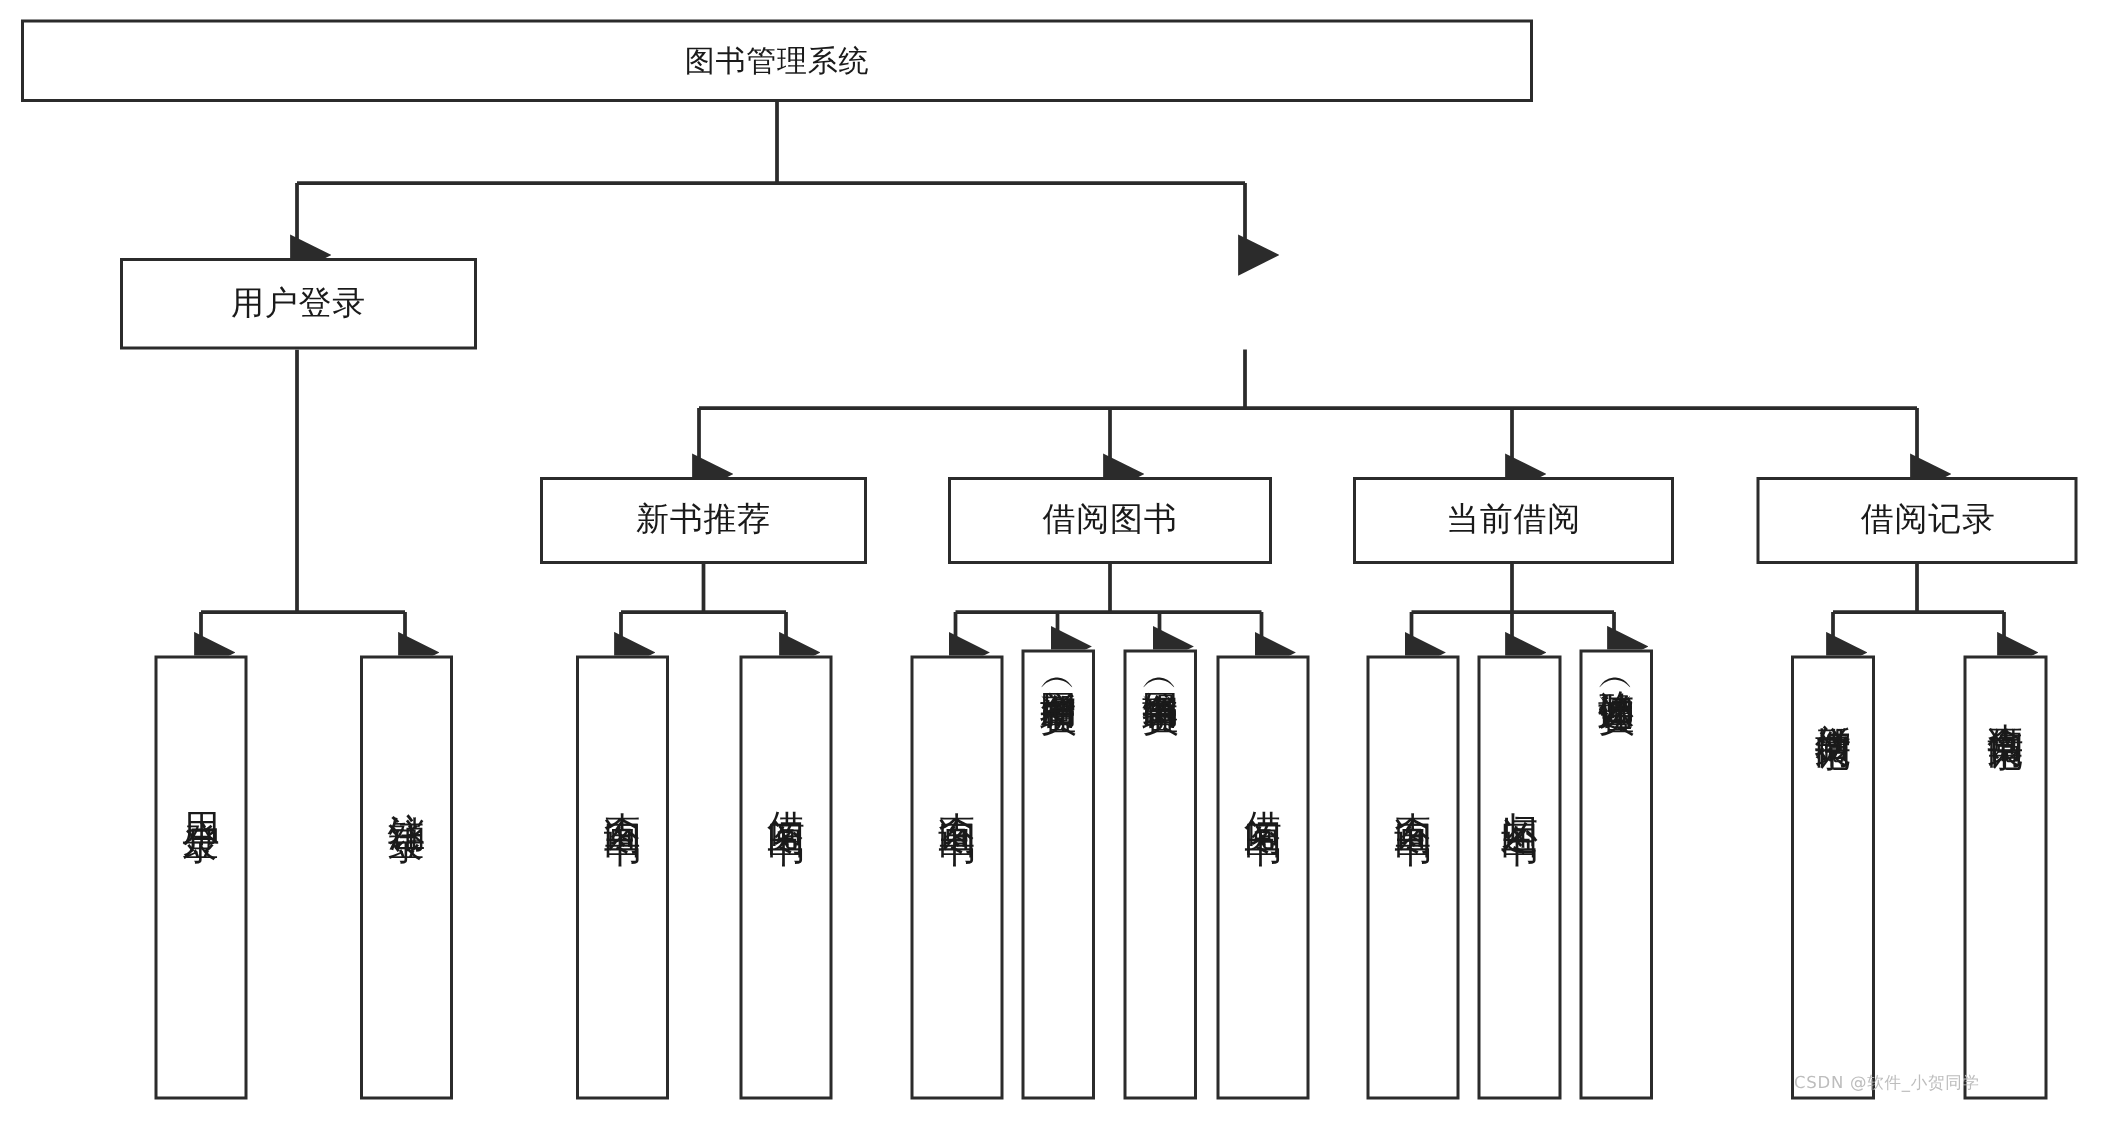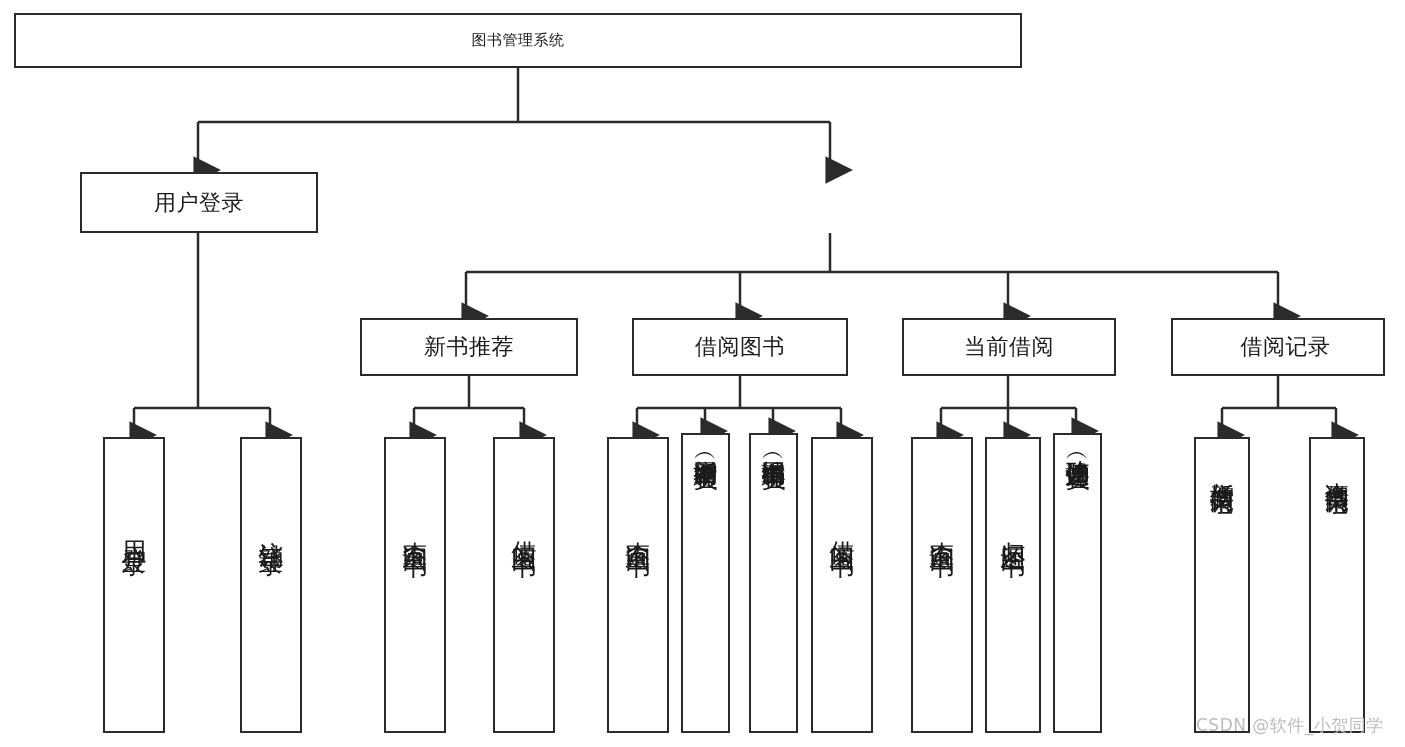--- a/index.html
+++ b/index.html
@@ -44,41 +44,41 @@
     text-align: center;
     line-height: 1.18;
     letter-spacing: 0.5px;
   }
   
   .node.horiz .node-label {
     writing-mode: horizontal-tb;
     font-size: 22px;
   }
   .node.root .node-label {
-    font-size: 15px;
+    font-size: 20px;
   }
   
   .node.vert {
     align-items: flex-start;
     justify-content: center;
     padding-top: 0;
   }
   .node.vert .node-label {
     writing-mode: vertical-rl;
     text-orientation: upright;
     font-size: 25px;
     line-height: 1;
     letter-spacing: 4px;
     white-space: nowrap;
   }
   .watermark {
     position: absolute;
     left: 1196px;
     top: 714px;
-    font-size: 17px;
+    font-size: 11px;
     color: #bdbdbd;
     letter-spacing: 0.5px;
     z-index: 5;
     white-space: nowrap;
     font-family: "DejaVu Sans", "Liberation Sans", sans-serif;
   }
 </style>
 </head>
 <body>
 

